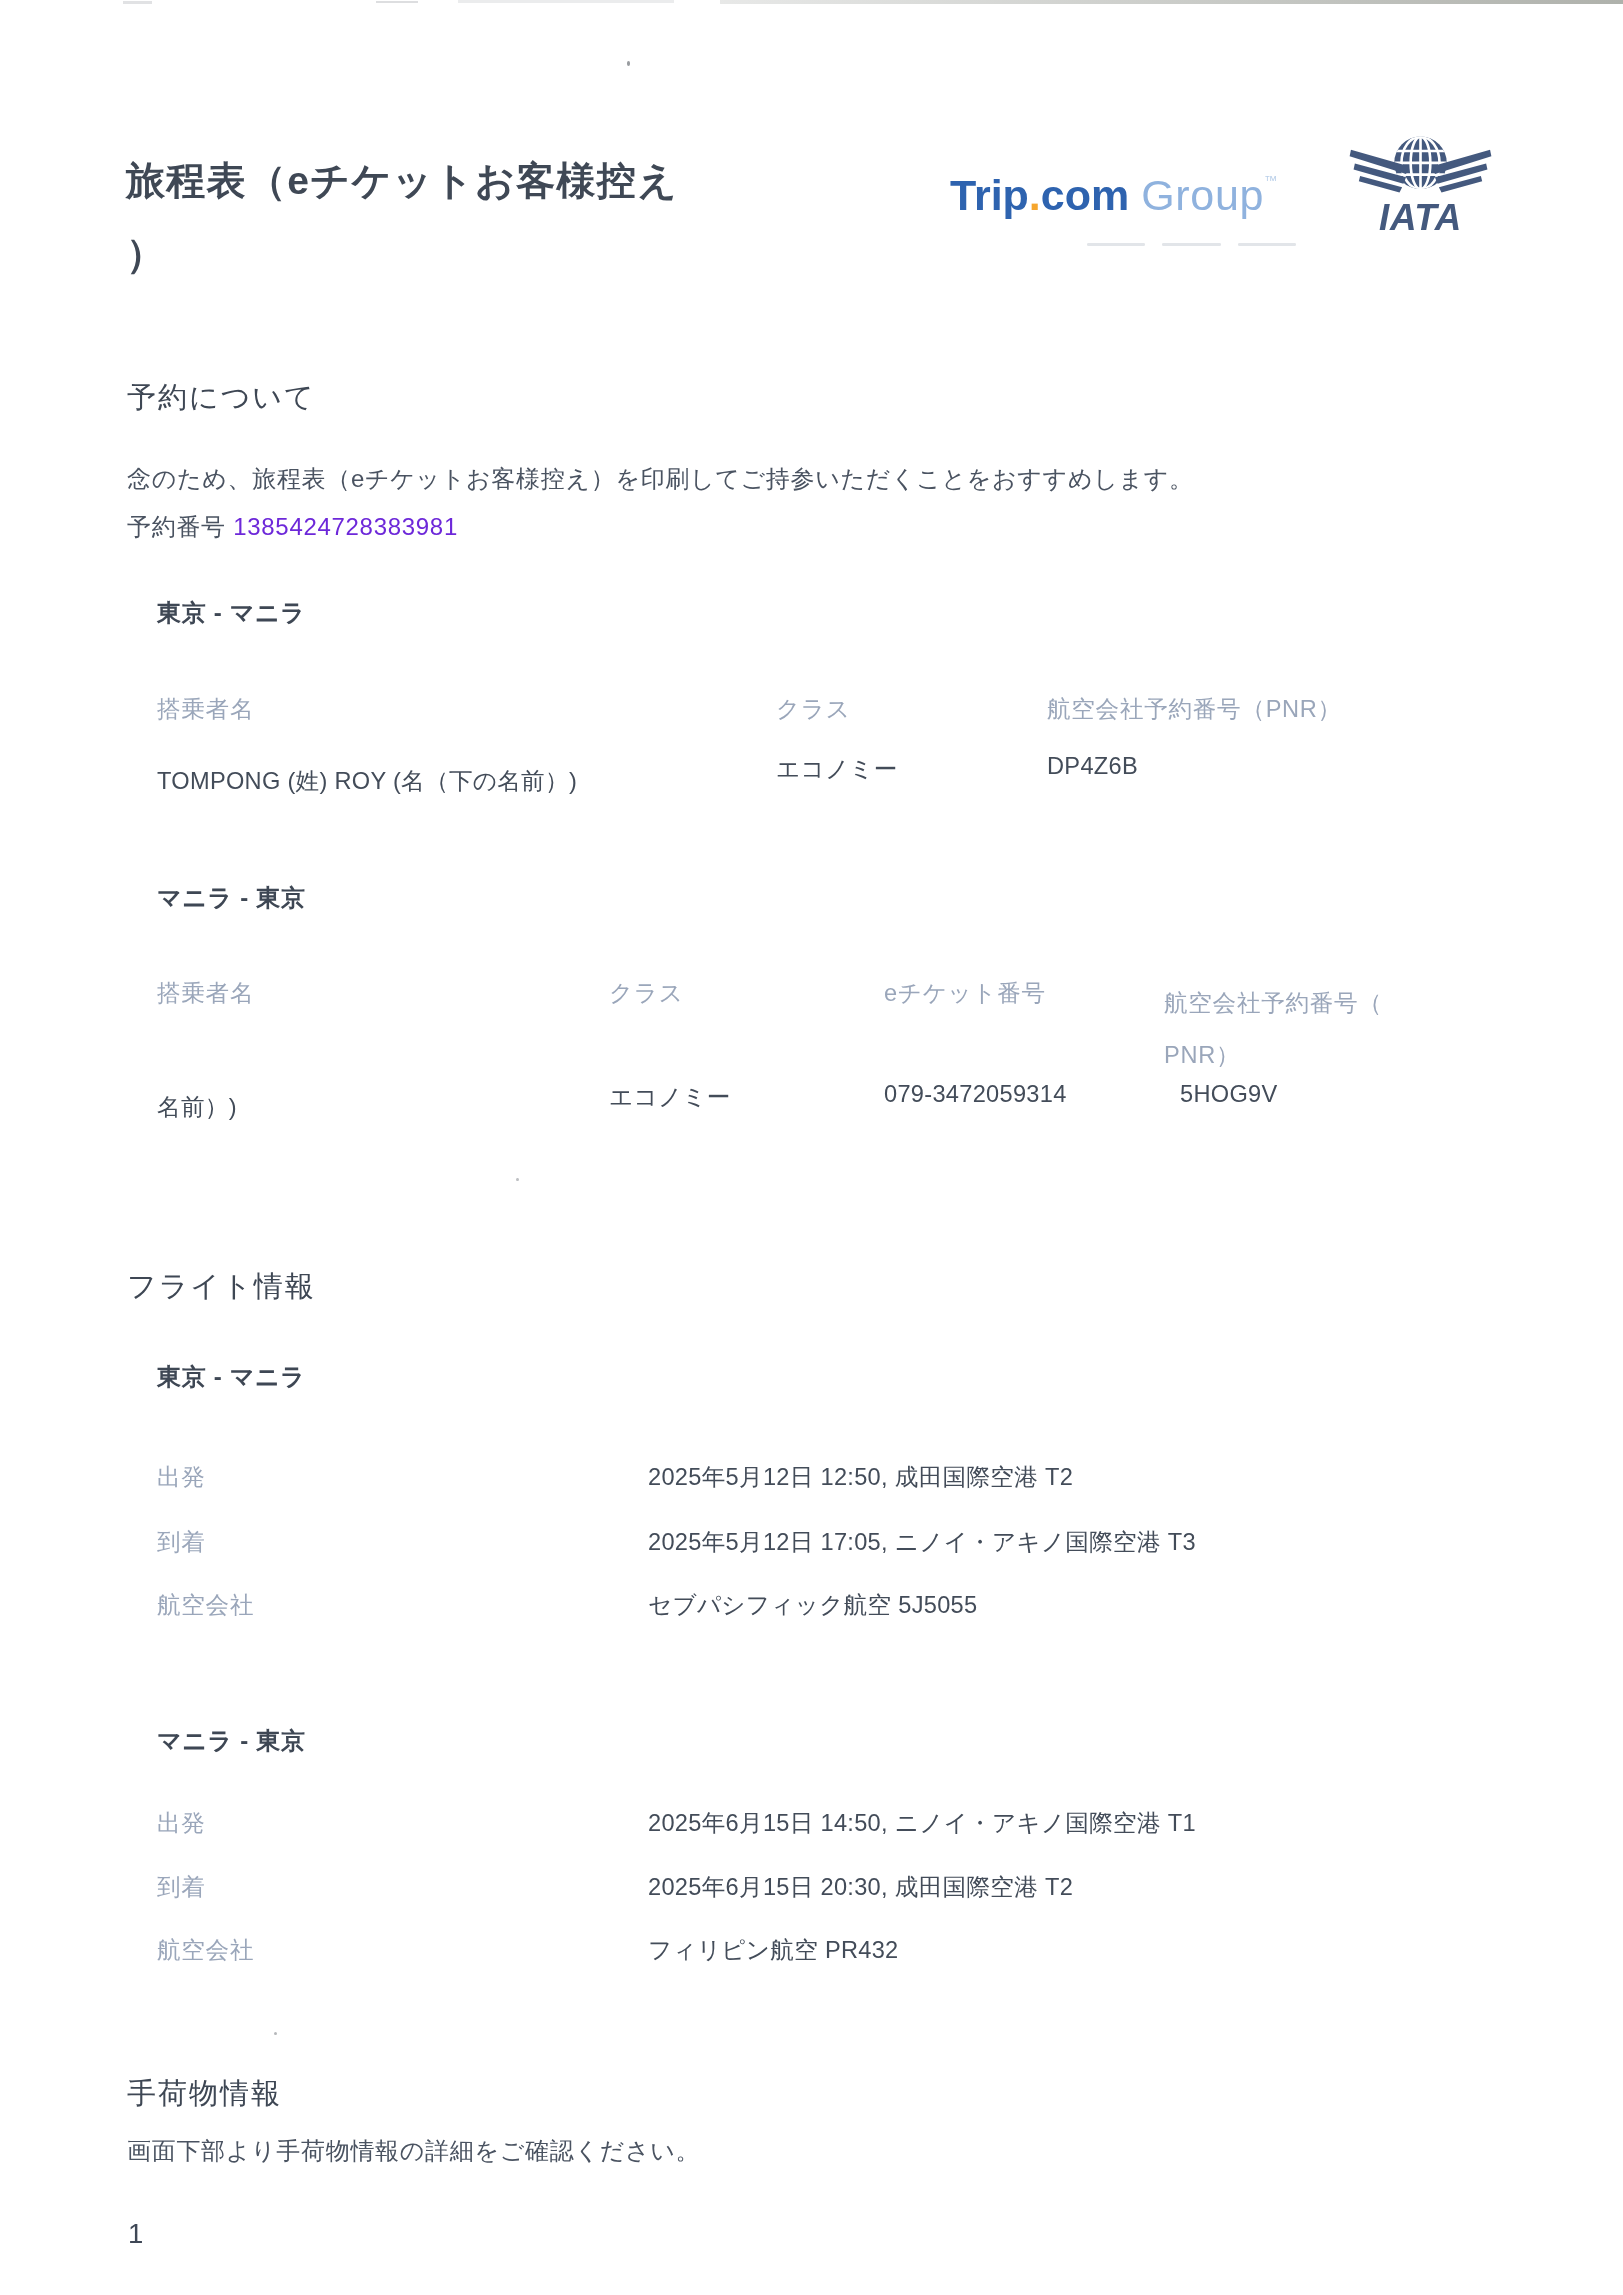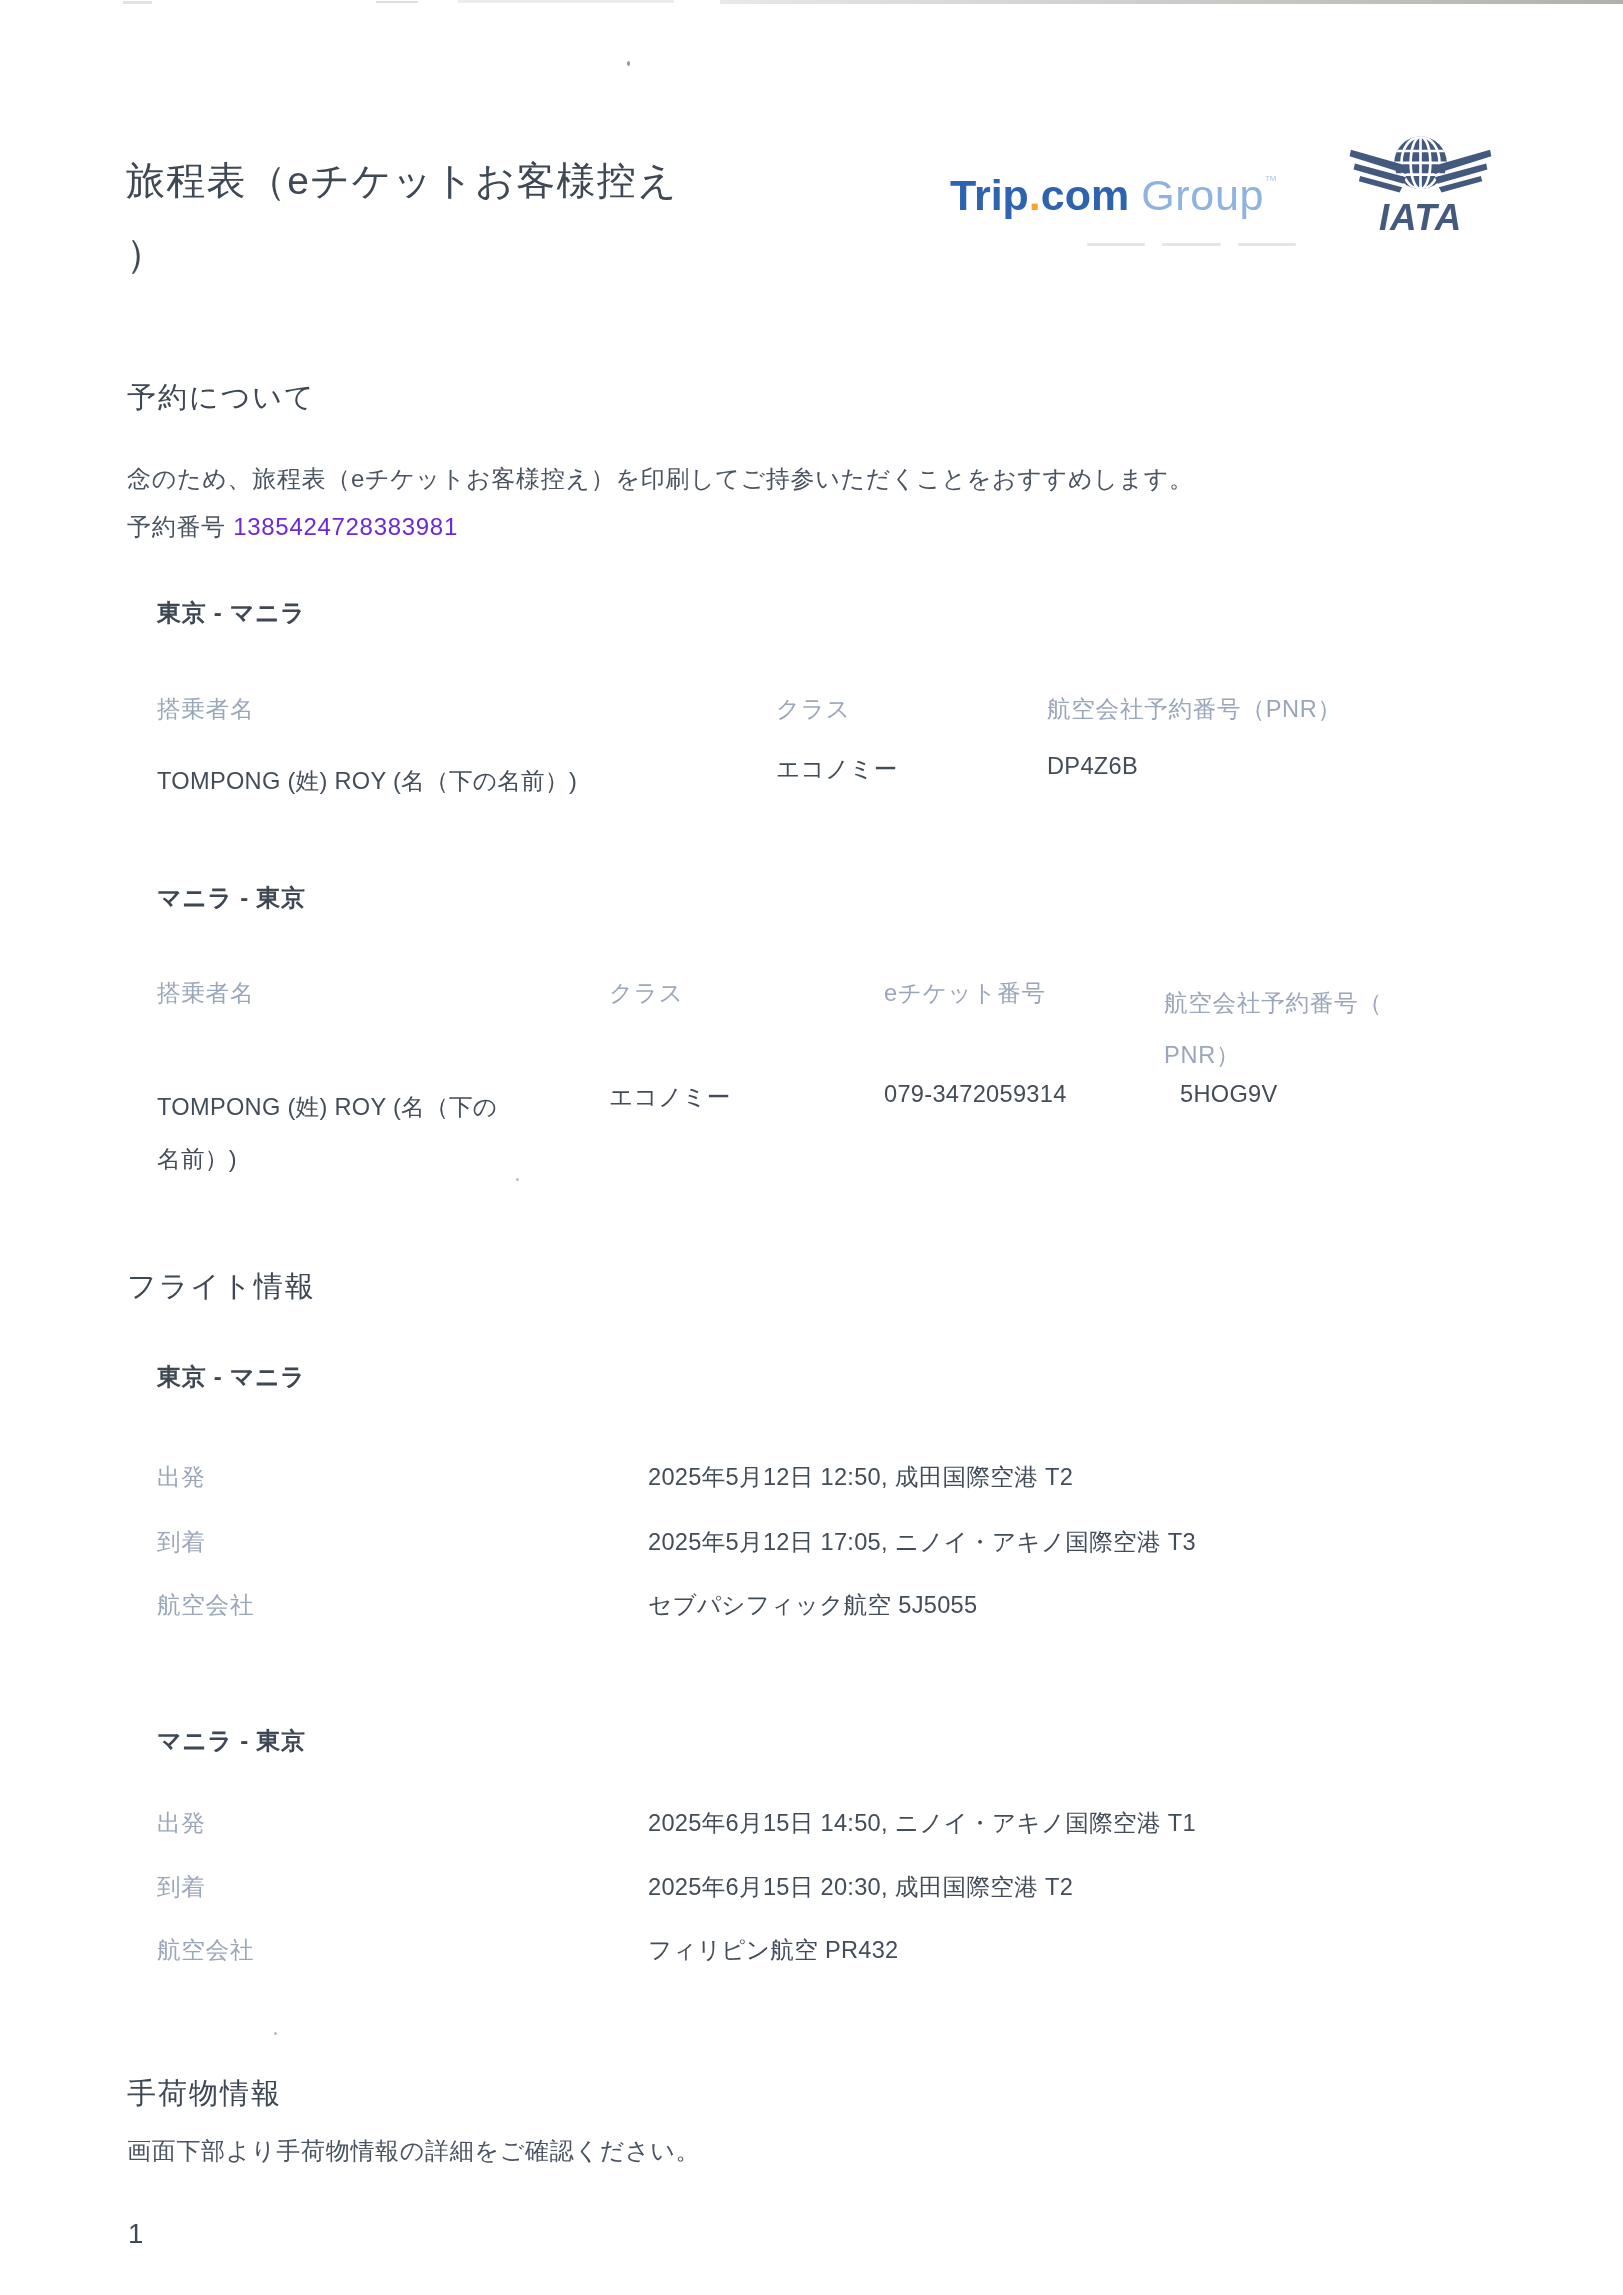--- a/index.html
+++ b/index.html
@@ -20,21 +20,21 @@
   
   .doc-title {
     left: 126px; top: 144px;
     width: 851px;
     font-size: 39px;
     font-weight: 500;
     line-height: 73px;
     color: #3f4855;
     letter-spacing: 1.3px;
   }
-  .doc-title .line { display: block; }
+  .doc-title .line { display: block; font-weight: bold; }
 
   .trip-logo {
     left: 950px; top: 171px;
     font-size: 43px;
     white-space: nowrap;
     letter-spacing: 0;
   }
   .trip-logo .t-bold { color: #2e63af; font-weight: 700; text-align: right; }
   .trip-logo .t-dot  { color: #f6a62d; font-weight: 700; }
   .trip-logo .t-group { color: #8fb2de; font-weight: 400; letter-spacing: 0.7px; }
@@ -186,21 +186,20 @@
 
   <div class="abs label-text nowrap" style="left:157px; top:977px;">搭乗者名</div>
   <div class="abs label-text nowrap" style="left:609px; top:977px;">クラス</div>
   <div class="abs label-text nowrap" style="left:884px; top:977px;">eチケット番号</div>
   <div class="abs label-text wrap2" style="left:1164px; top:977px; width:308px;">
     <span style="display:block;">航空会社予約番号（</span>
     <span style="display:block;">PNR）</span>
   </div>
 
   <div class="abs value-text wrap2" style="left:157px; top:1081px; width:419px;">
-    <span style="display:block;">TOMPONG (姓) ROY (名（下の</span>
     <span style="display:block;">名前）)</span>
   </div>
   <div class="abs value-text nowrap" style="left:609px; top:1081px;">エコノミー</div>
   <div class="abs value-text nowrap" style="left:884px; top:1081px;">079-3472059314</div>
   <div class="abs value-text nowrap" style="left:1164px; top:1081px;margin-left:16px;">5HOG9V</div>
 
   <h2 class="abs section-heading" style="left:127px; top:1267px;">フライト情報</h2>
 
   <h3 class="abs route-heading" style="left:157px; top:1361px;">東京 - マニラ</h3>
 

